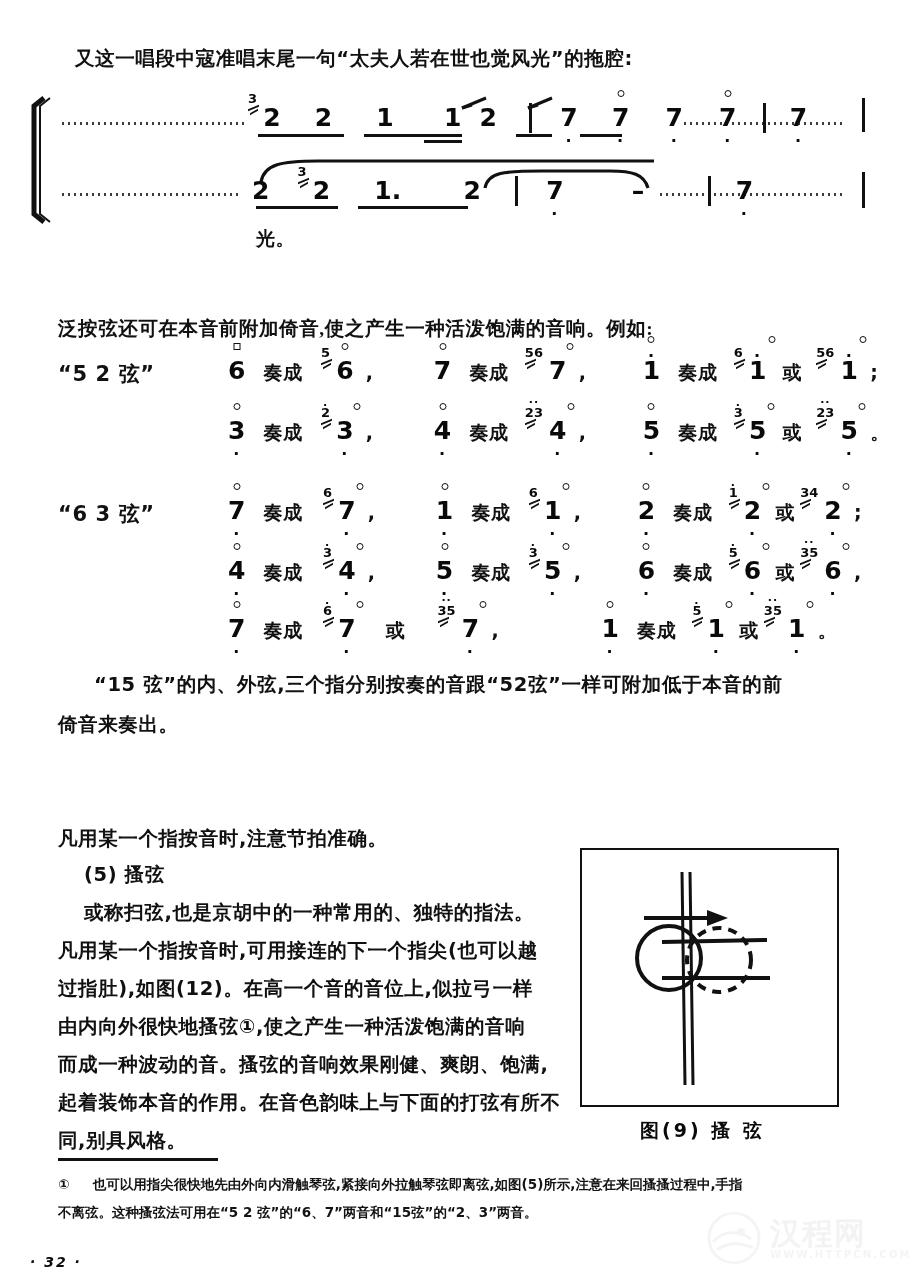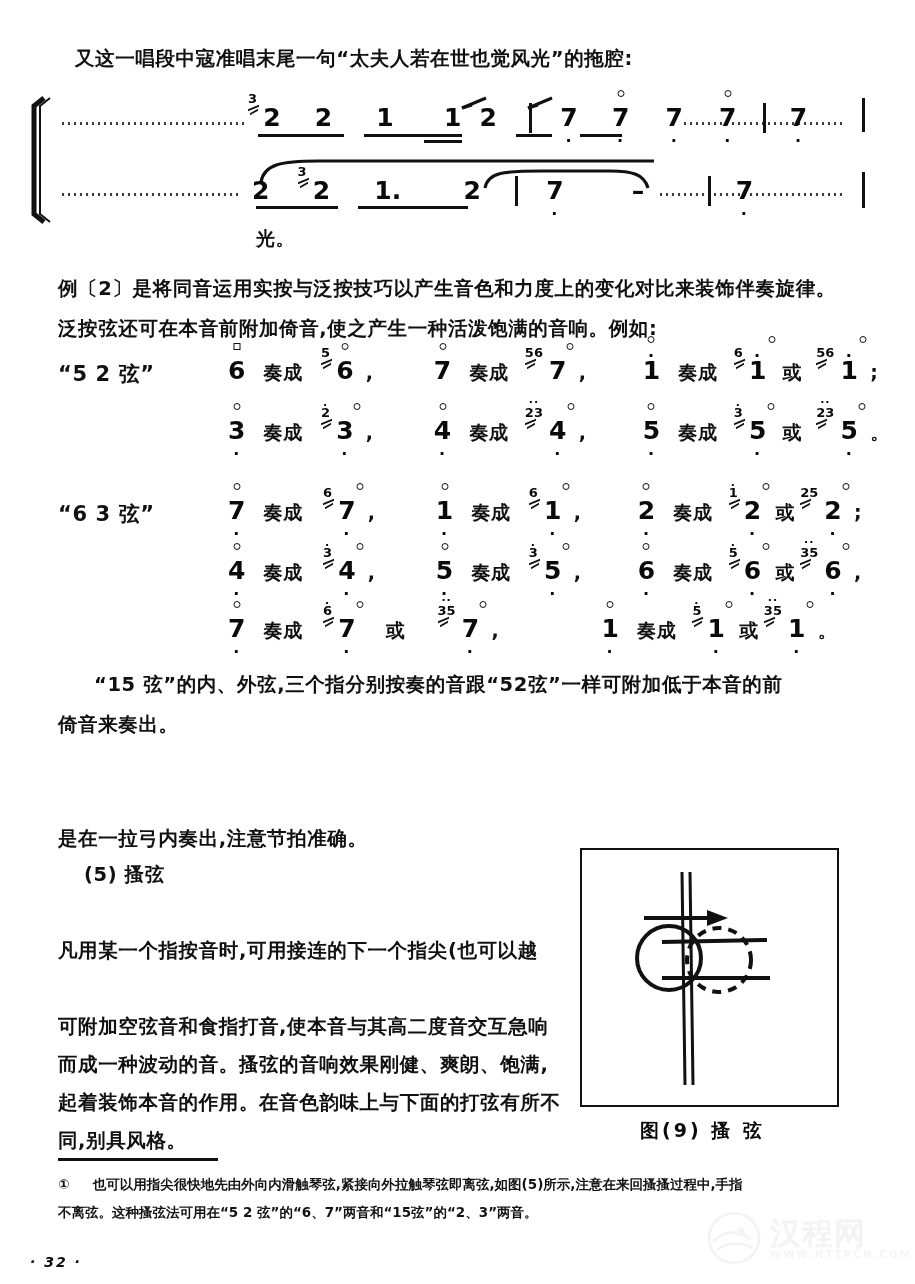--- a/index.html
+++ b/index.html
@@ -307,22 +307,21 @@
     <svg style="position:absolute; left:482px; top:168px; width:180px; height:22px;">
       <path d="M3 20 C6 4, 22 3, 60 3 L128 3 C150 3, 162 6, 166 20" stroke="#111" stroke-width="3.2" fill="none"></path>
     </svg>
 
     <div class="solidline" style="left:256px; top:206px; width:82px; height:3px;"></div>
     <div class="solidline" style="left:358px; top:206px; width:110px; height:3px;"></div>
 
     <div class="para" style="left:256px; top:222px; font-size:19px;">光。</div>
   </div>
 
-  <div class="para" style="left:58px; top:272px;">例〔2〕是将同音运用实按与泛按技巧以产生音色和力度上的变化对比来装饰伴奏旋律。</div>
-  <div class="para" style="left:58px; top:312px;">泛按弦还可在本音前附加倚音,使之产生一种活泼饱满的音响。例如:</div>
+  <div class="para" style="left:58px; top:312px;font-family:Liberation Serif, serif;">泛按弦还可在本音前附加倚音,使之产生一种活泼饱满的音响。例如:</div>
 
   <div>
     <div class="para" style="left:58px; top:358px; font-size:21px;">
       <span>“5 2 弦”</span>
     </div>
 
     <div style="position:absolute; left:228px; top:356px; white-space:nowrap;">
       <span class="note">6<span class="sqr"></span></span>
       <span style="display:inline-block;width:8px"></span>
       <span class="para" style="position:static; font-size:19px;">奏成</span>
@@ -420,21 +419,21 @@
       <span style="display:inline-block;width:46px"></span>
 
       <span class="note">2<span class="octdn">.</span><span class="harm"></span></span>
       <span style="display:inline-block;width:8px"></span>
       <span class="para" style="position:static;font-size:19px;">奏成</span>
       <span style="display:inline-block;width:6px"></span>
       <span class="grace" style="top:-9px;"><span class="gdigits">1<span class="gdot">.</span></span><span class="gslash"></span></span>
       <span class="note">2<span class="octdn">.</span><span class="harm" style="left:125%;"></span></span>
       <span style="display:inline-block;width:4px"></span>
       <span class="para" style="position:static;font-size:19px;">或</span>
-      <span class="grace" style="top:-9px;"><span class="gdigits">25</span><span class="gslash"></span></span>
+      <span class="grace" style="top:-9px;"><span class="gdigits">34</span><span class="gslash"></span></span>
       <span class="note">2<span class="octdn">.</span><span class="harm" style="left:125%;"></span></span>
       <span class="para" style="position:static;font-size:19px;">&nbsp;;</span>
     </div>
 
     <div style="position:absolute; left:228px; top:556px; white-space:nowrap;">
       <span class="note">4<span class="octdn">.</span><span class="harm"></span></span>
       <span style="display:inline-block;width:8px"></span>
       <span class="para" style="position:static;font-size:19px;">奏成</span>
       <span style="display:inline-block;width:10px"></span>
       <span class="grace" style="top:-9px;"><span class="gdigits">3<span class="gdot">.</span></span><span class="gslash"></span></span>
@@ -491,26 +490,28 @@
       <span style="display:inline-block;width:4px"></span>
       <span class="para" style="position:static;font-size:19px;">或</span>
       <span class="grace" style="top:-9px;"><span class="gdigits">35<span class="gdot">··</span></span><span class="gslash"></span></span>
       <span class="note">1<span class="octdn">.</span><span class="harm" style="left:125%;"></span></span>
       <span class="para" style="position:static;font-size:19px;">&nbsp;。</span>
     </div>
   </div>
 
   <div class="para" style="left:94px; top:668px;">“15 弦”的内、外弦,三个指分别按奏的音跟“52弦”一样可附加低于本音的前</div>
   <div class="para" style="left:58px; top:708px;">倚音来奏出。</div>
-  <div class="para" style="left:58px; top:822px;">是在一拉弓内奏出,注意节拍准确。</div>
+  <div class="para" style="left:58px; top:822px;">凡用某一个指按音时,注意节拍准确。</div>
 
   <div class="para" style="left:84px; top:858px;">(5) 搔弦</div>
 
+  <div class="para" style="left:84px; top:896px;">或称扫弦,也是京胡中的一种常用的、独特的指法。</div>
   <div class="para" style="left:58px; top:934px;">凡用某一个指按音时,可用接连的下一个指尖(也可以越</div>
-  <div class="para" style="left:58px; top:1010px;">可附加空弦音和食指打音,使本音与其高二度音交互急响</div>
+  <div class="para" style="left:58px; top:972px;">过指肚),如图(12)。在高一个音的音位上,似拉弓一样</div>
+  <div class="para" style="left:58px; top:1010px;">由内向外很快地搔弦①,使之产生一种活泼饱满的音响</div>
   <div class="para" style="left:58px; top:1048px;">而成一种波动的音。搔弦的音响效果刚健、爽朗、饱满,</div>
   <div class="para" style="left:58px; top:1086px;">起着装饰本音的作用。在音色韵味上与下面的打弦有所不</div>
   <div class="para" style="left:58px; top:1124px;">同,别具风格。</div>
 
   <div class="figbox" style="left:580px; top:848px; width:255px; height:255px;">
     <svg width="100%" height="100%" viewBox="0 0 255 255">
 
       <line x1="100" y1="22" x2="103" y2="235" stroke="#111" stroke-width="3"></line>
       <line x1="108" y1="22" x2="111" y2="235" stroke="#111" stroke-width="3"></line>
 

